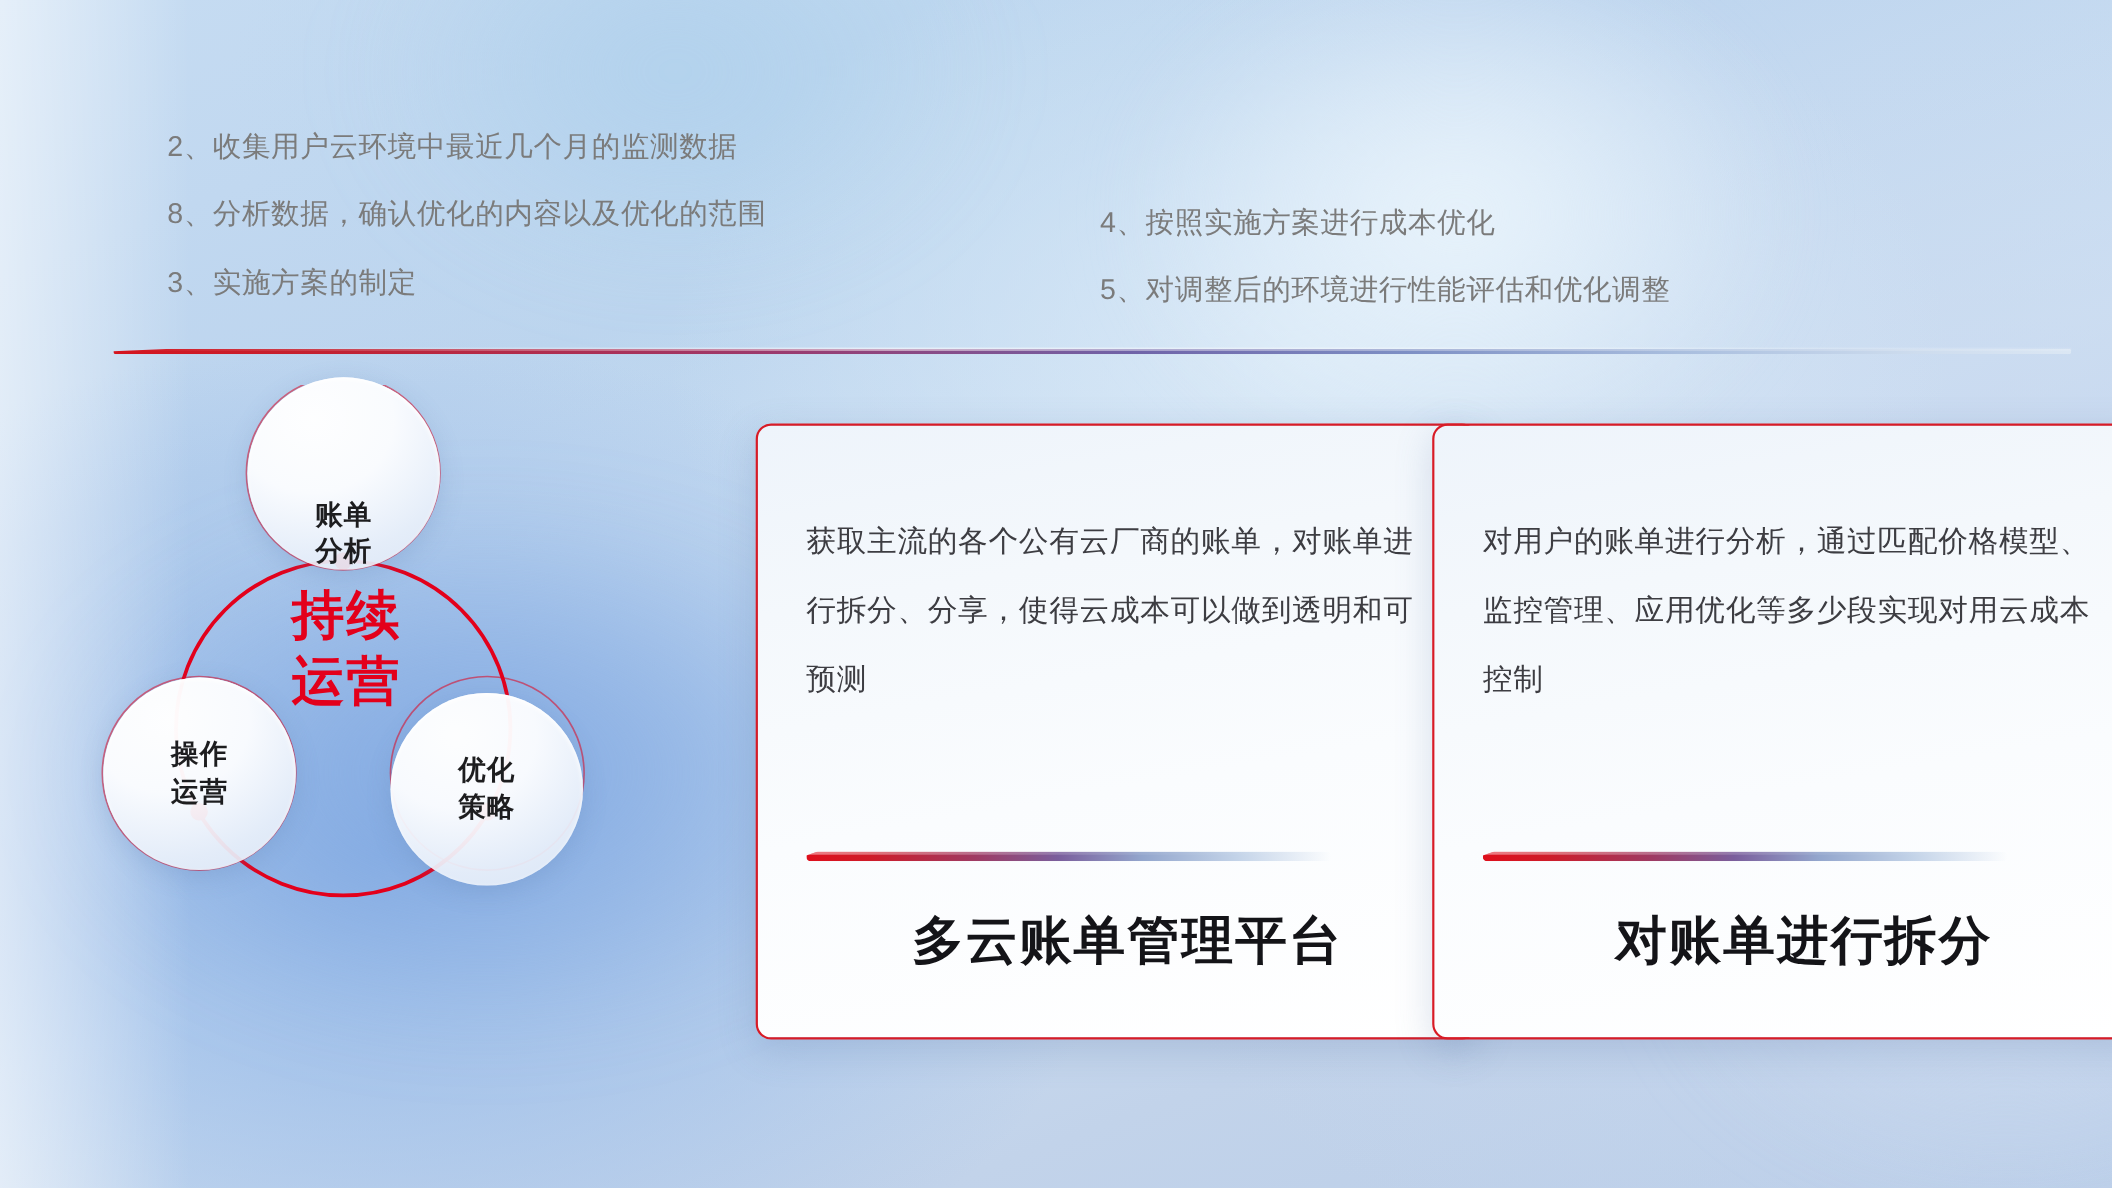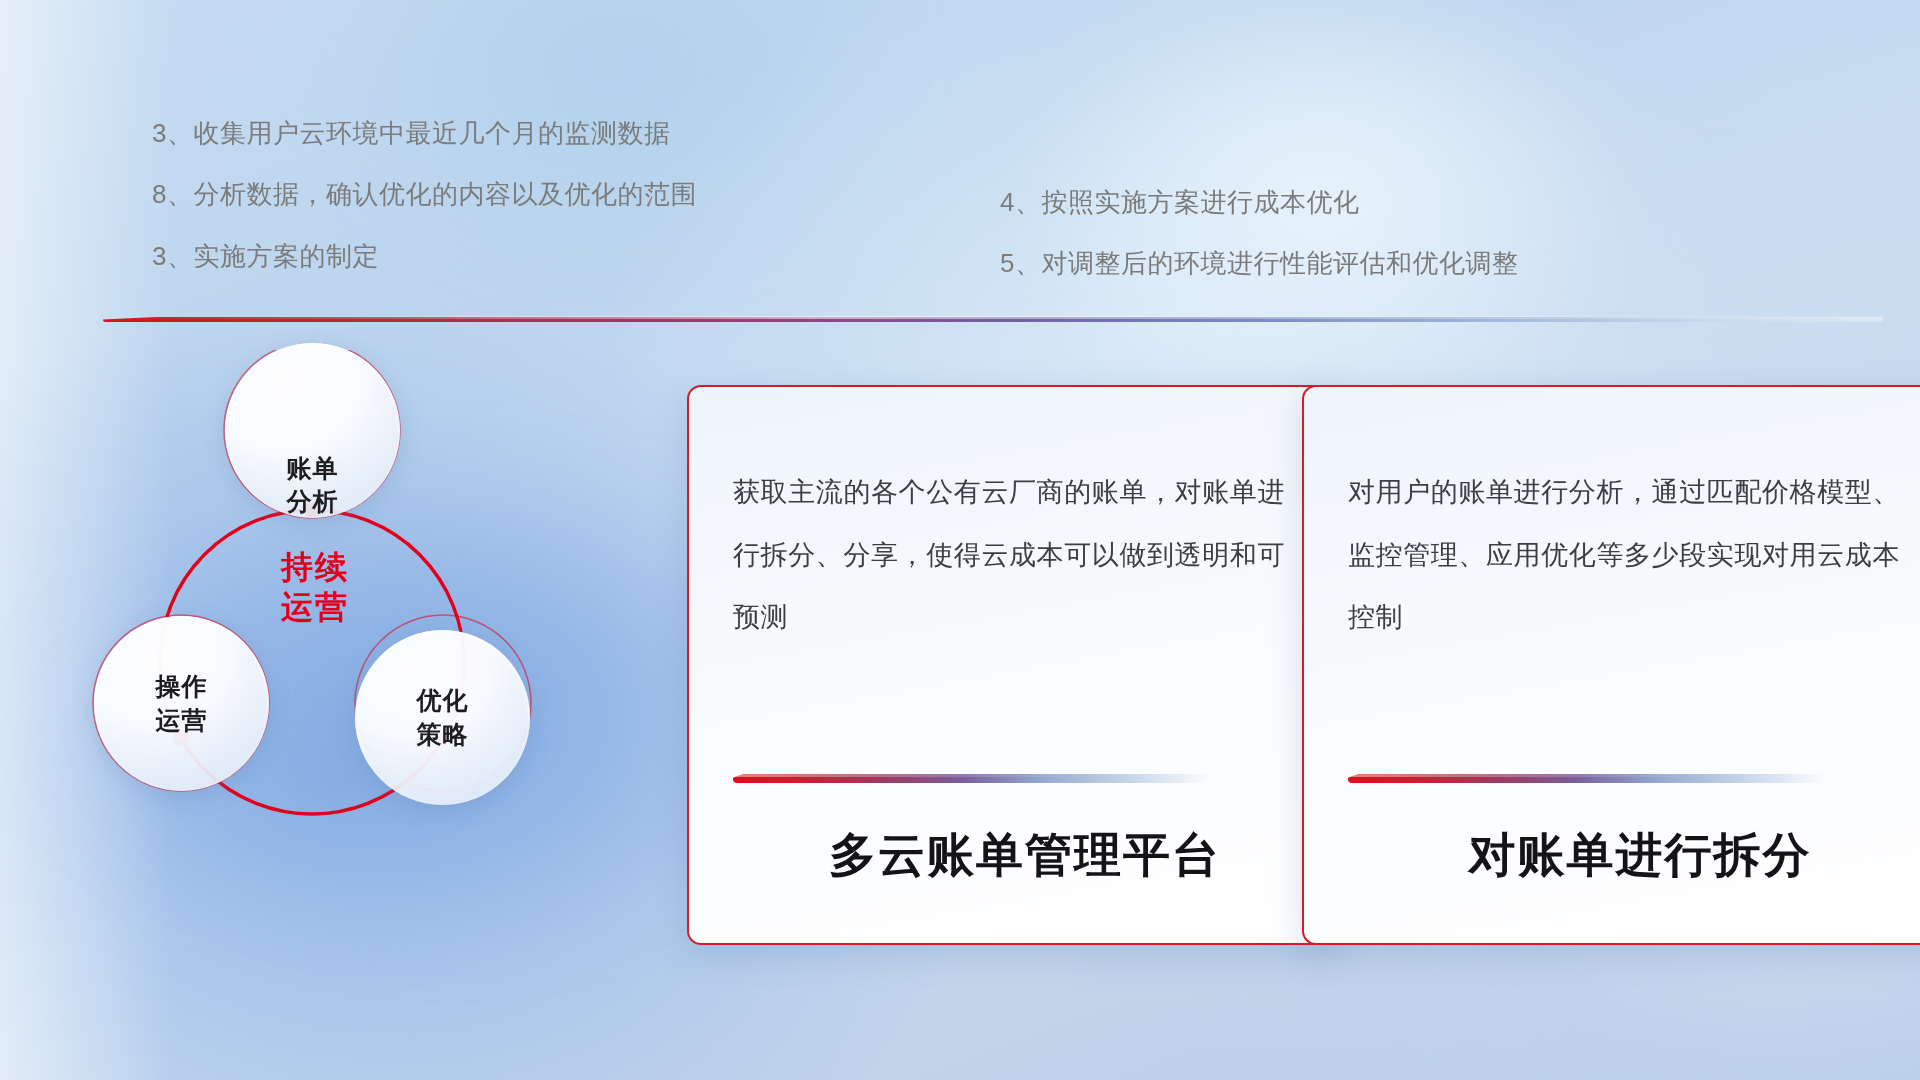--- a/index.html
+++ b/index.html
@@ -89,22 +89,22 @@
     line-height:1.33; font-size:25px;
   }
   #bubble-top   { left:145px; top:-7px;  width:175px; height:175px;align-items:flex-end; }
   #bubble-left  { left:14px;  top:266px; width:175px; height:175px; }
   #bubble-right { left:275px; top:280px; width:175px; height:175px; }
   #venn-center{
     position:absolute; left:140px; top:175px; width:190px; height:130px;
     display:flex; align-items:center; justify-content:center;
   }
   #venn-center span{
-    color:#e3001b; font-weight:800; font-size:32px; line-height:1.25;
-    text-align:center; letter-spacing:2px;font-family:Liberation Mono, monospace;
+    color:#e3001b; font-weight:800; font-size:48px; line-height:1.25;
+    text-align:center; letter-spacing:2px;
   }
 
   
   .card{
     position:absolute; z-index:6; top:385px; height:560px; width:656px;
     border:2px solid #d81b26; border-radius:14px;
     background:linear-gradient(170deg,#eef4fb 0%, #f4f8fc 26%, #fafcfe 58%, #ffffff 100%);
     box-shadow:0 10px 34px rgba(80,115,165,.22);
     padding:74px 44px 0 44px;
     overflow:hidden;
@@ -136,21 +136,21 @@
 <div id="bg">
   <div class="bg-base"></div>
   <div class="bg-soft-1"></div>
   <div class="bg-soft-2"></div>
   <div class="bg-soft-3"></div>
   <div class="bg-soft-4"></div>
   <div class="bg-edge-l"></div>
 </div>
 
 <div class="bullets" id="bullets-left">
-  <div class="line">3、收集用户云环境中最近几个月的监测数据</div>
+  <div class="line">2、收集用户云环境中最近几个月的监测数据</div>
   <div class="line">8、分析数据，确认优化的内容以及优化的范围</div>
   <div class="line">3、实施方案的制定</div>
 </div>
 
 <div class="bullets" id="bullets-right">
   <div class="line">4、按照实施方案进行成本优化</div>
   <div class="line">5、对调整后的环境进行性能评估和优化调整</div>
 </div>
 
 <div id="divider">

